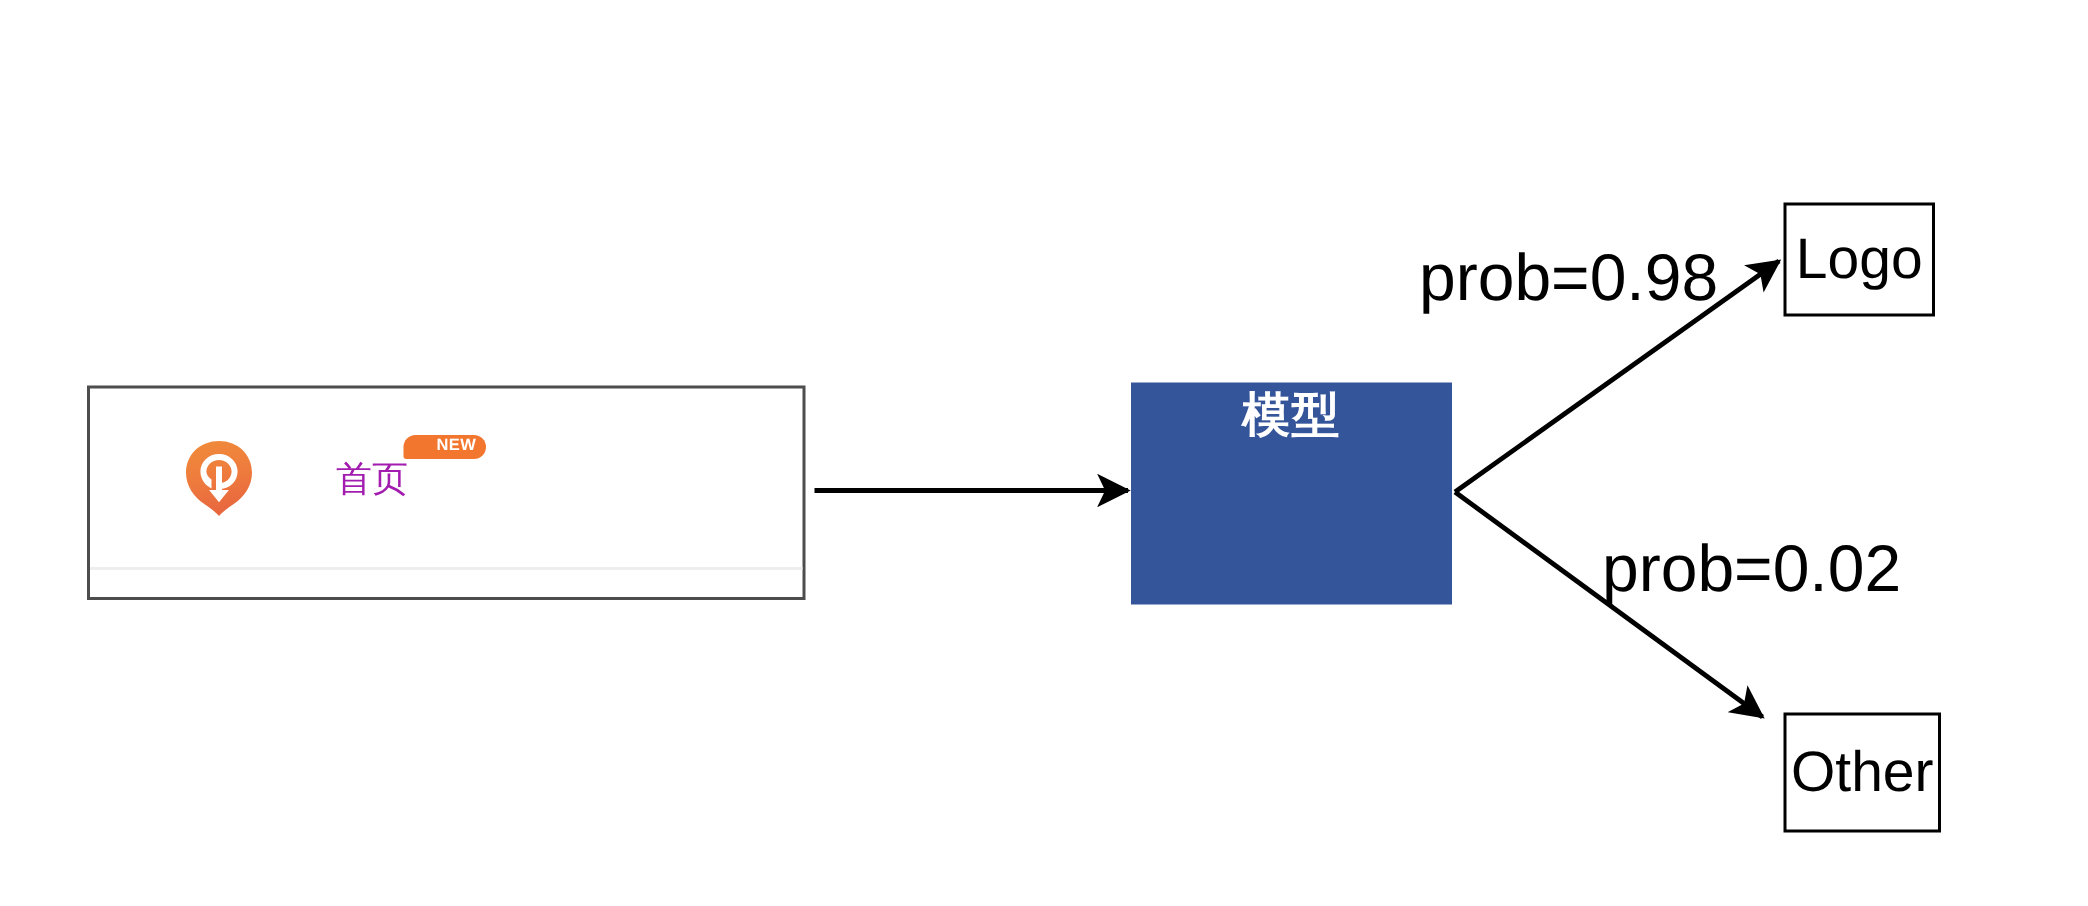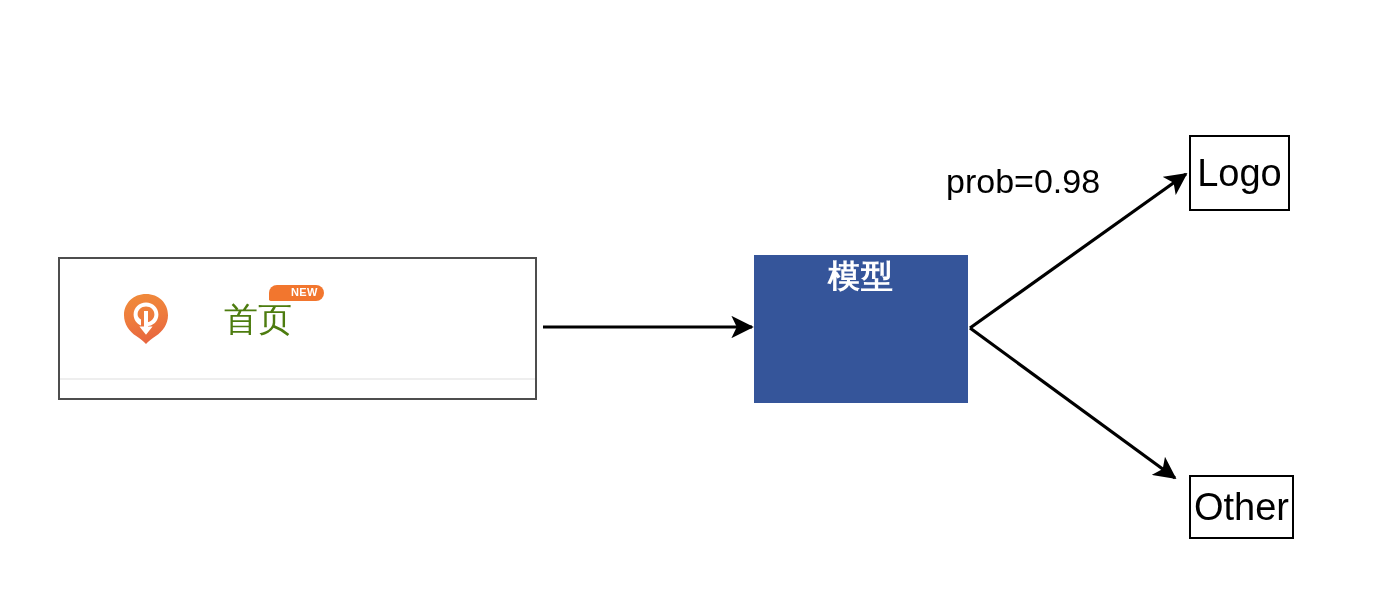--- a/index.html
+++ b/index.html
@@ -68,22 +68,22 @@
     white-space: nowrap;
   }
   #nav-home-item {
     position: relative;
     margin-left: 55px;
     display: flex;
     align-items: flex-start;
   }
   #nav-home-label {
     font-family: "DejaVu Sans", sans-serif;
-    font-size: 34px;
-    color: #4d7c0f;
+    font-size: 24px;
+    color: #a21caf;
     line-height: 1;
     white-space: nowrap;
   }
   #nav-new-badge {
     position: absolute;
     left: 45px;
     top: -17px;
     background: #f2762e;
     color: #ffffff;
     font-family: "Liberation Sans", sans-serif;
@@ -128,34 +128,34 @@
   #logo-box {
     left: 1189px;
     top: 135px;
     width: 101px;
     height: 76px;
   }
   #other-box {
     left: 1189px;
     top: 475px;
     width: 105px;
-    height: 64px;
+    height: 80px;
   }
   .out-box-label {
     font-family: "Liberation Sans", sans-serif;
     font-size: 38px;
     color: #000000;
     line-height: 1;
     white-space: nowrap;
   }
 
   
   .edge-label {
     font-family: "Liberation Sans", sans-serif;
-    font-size: 34px;
+    font-size: 44px;
     color: #000000;
     line-height: 1;
     white-space: nowrap;
   }
   #edge-label-logo { left: 946px; top: 164px; }
   #edge-label-other { left: 1068px; top: 358px; }
 
   
   #arrow-layer {
     left: 0; top: 0;
@@ -212,20 +212,21 @@
 
   <div id="logo-box" class="abs out-box">
     <span class="out-box-label">Logo</span>
   </div>
 
   <div id="other-box" class="abs out-box">
     <span class="out-box-label">Other</span>
   </div>
 
   <div id="edge-label-logo" class="abs edge-label">prob=0.98</div>
+  <div id="edge-label-other" class="abs edge-label">prob=0.02</div>
 
   <svg id="arrow-layer" class="abs" viewBox="0 0 1392 604" width="1392" height="604" xmlns="http://www.w3.org/2000/svg">
     <defs>
       <marker id="arrowhead" viewBox="0 0 10 10" refX="9.2" refY="5" markerWidth="7" markerHeight="7" orient="auto-start-reverse">
         <path d="M 0 0 L 10 5 L 0 10 L 2.4 5 z" fill="#000000"></path>
       </marker>
     </defs>
 
     <line x1="543" y1="327" x2="752" y2="327" stroke="#000000" stroke-width="3.2" marker-end="url(#arrowhead)"></line>
 

